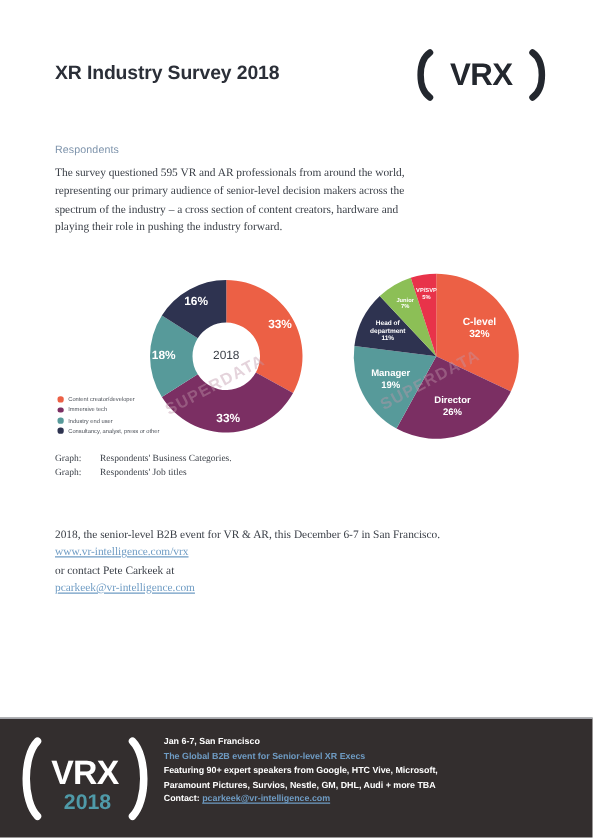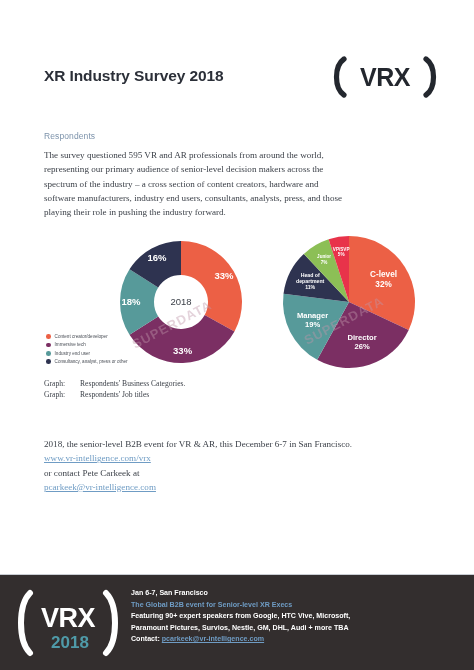--- a/index.html
+++ b/index.html
@@ -6,21 +6,21 @@
   body{
     width:474px;height:670px;
     background:#ffffff;
     font-family:"Liberation Sans", sans-serif;
     overflow:hidden;
     position:relative;
   }
   .page{
     position:absolute;inset:0;
     background:#ffffff;
-    display:flex;flex-direction:column;margin-top:17px;
+    display:flex;flex-direction:column;
   }
 
   
   .header{
     position:relative;
     height:108px;
     flex:0 0 auto;
   }
   .title{
     position:absolute;left:44px;top:50px;
@@ -154,21 +154,20 @@
       </svg>
     </div>
   </div>
 
   <div class="sec-label">Respondents</div>
 
   <div class="intro">
     <span>The survey questioned 595 VR and AR professionals from around the world,</span>
     <span>representing our primary audience of senior-level decision makers across the</span>
     <span>spectrum of the industry – a cross section of content creators, hardware and</span>
-    <span>software manufacturers, industry end users, consultants, analysts, press, and those</span>
     <span>playing their role in pushing the industry forward.</span>
   </div>
 
   <div class="charts">
 
     <div class="chart-wrap donut">
       <svg id="donut-svg" width="150" height="142" viewBox="0 0 150 142">
           <path d="M 75 10 A 61 61 0 0 1 128.45470748267567 100.38697412020464 L 98.6602803611843 84.00734920074632 A 27 27 0 0 0 75 44 Z" fill="#ec6045"></path>
           <text x="118.03710135019719" y="45.547929212481435" class="slice-label" font-size="9.5">33%</text>
           <path d="M 128.45470748267567 100.38697412020464 A 61 61 0 0 1 23.495996544377064 103.68543449371876 L 52.20314601144558 85.4673234644329 A 27 27 0 0 0 98.6602803611843 84.00734920074632 Z" fill="#7b2f63"></path>

